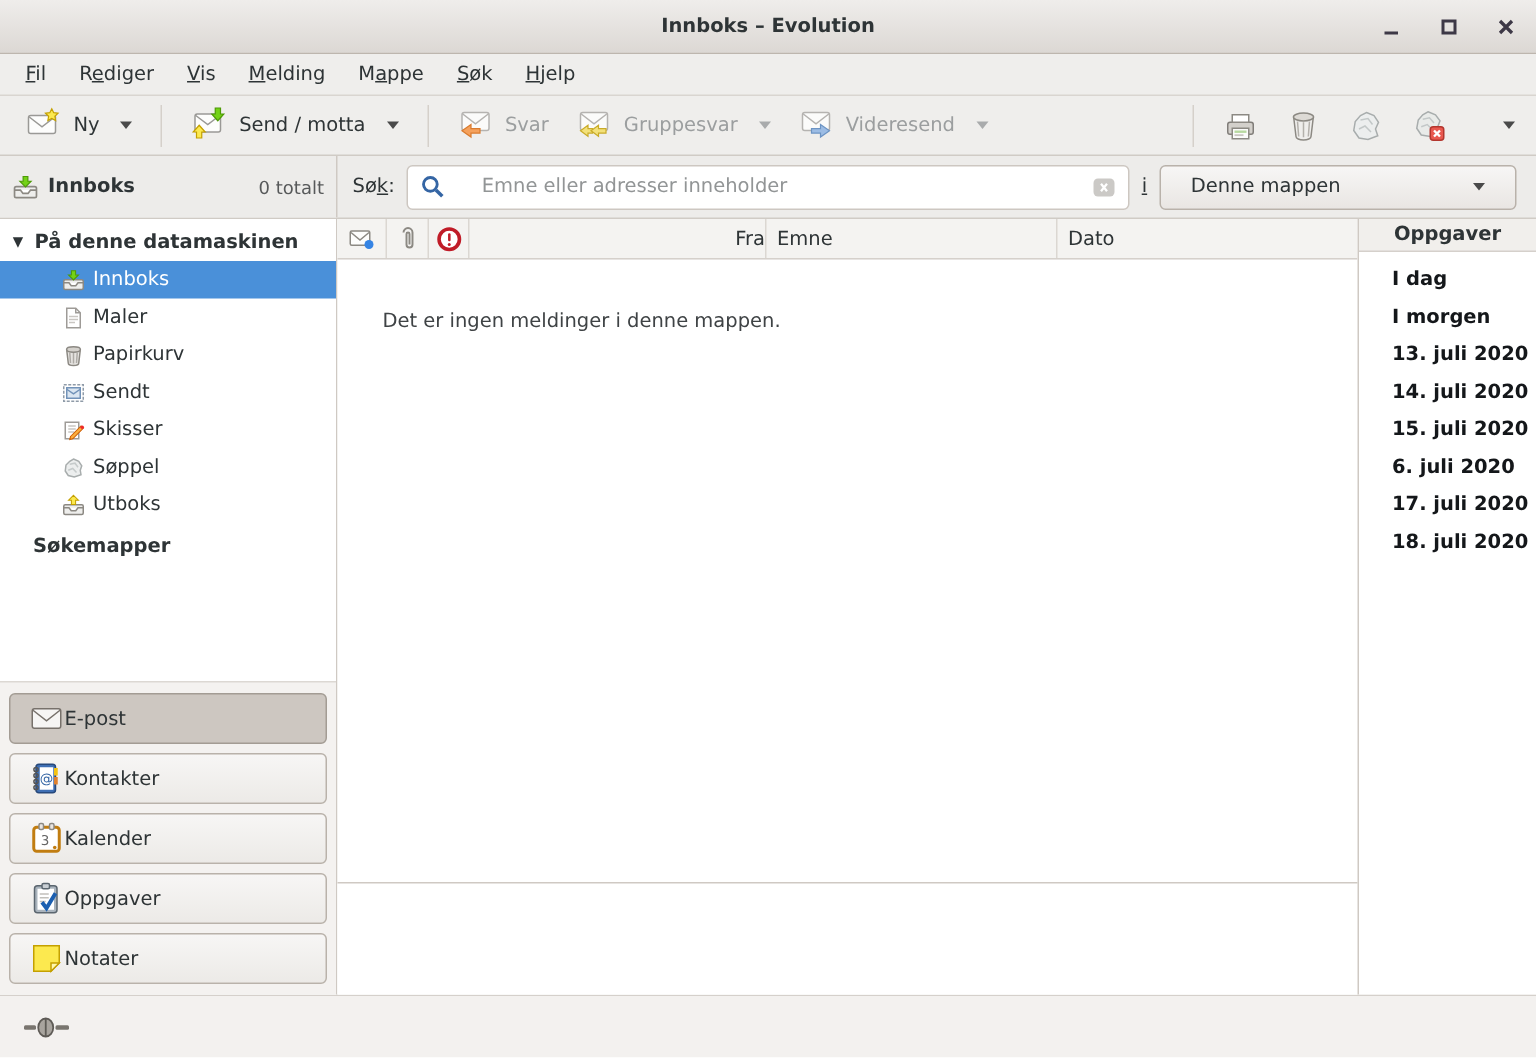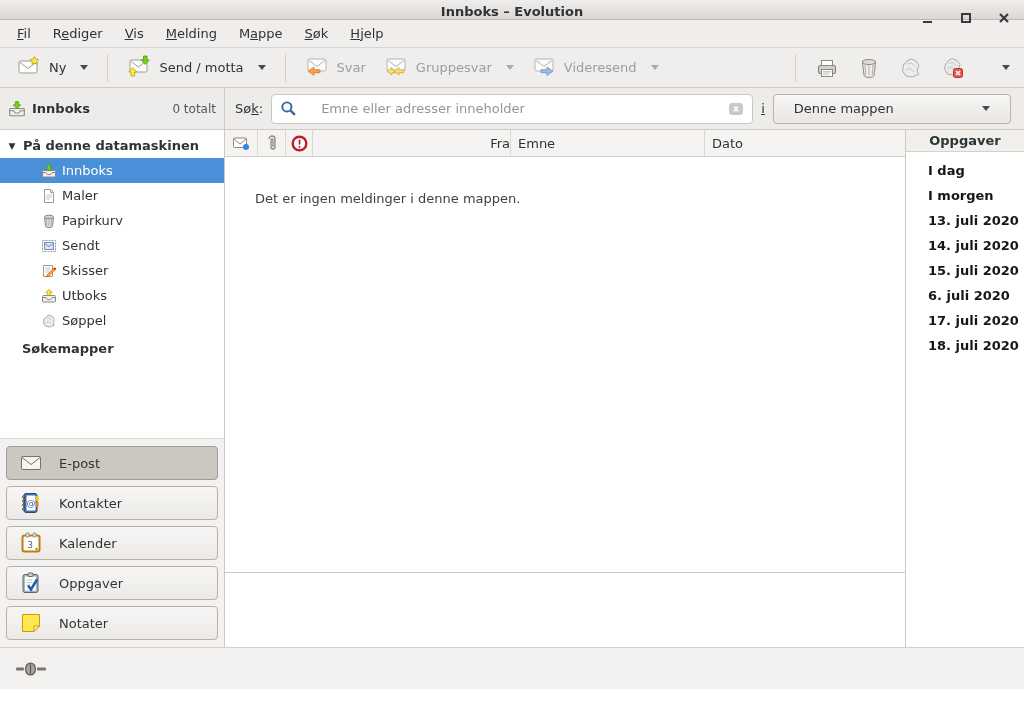--- a/index.html
+++ b/index.html
@@ -5,23 +5,23 @@
   * { margin:0; padding:0; box-sizing:border-box; }
   html,body { width:1024px; height:705px; overflow:hidden; }
   body {
     font-family:"DejaVu Sans","Liberation Sans",sans-serif;
     font-size:13px; color:#2e3436; background:#fff;
   }
   .window { position:relative; width:1024px; height:705px; background:#fff; }
 
   
   .titlebar {
-    height:20px; background:linear-gradient(#efedeb,#dcd8d4);
+    height:36px; background:linear-gradient(#efedeb,#dcd8d4);
     border-bottom:1px solid #bdb6ae;
-    display:flex; align-items:flex-end; justify-content:center; position:relative;
+    display:flex; align-items:center; justify-content:center; position:relative;
   }
   .titlebar .title { font-weight:bold; color:#2e3436; }
   .win-controls { position:absolute; right:8px; top:0; height:36px; display:flex; align-items:center; gap:14px; }
   .win-btn { width:24px; height:24px; display:flex; align-items:center; justify-content:center; cursor:default; }
 
   
   .menubar {
     height:28px; background:#efeeec; border-bottom:1px solid #d9d5d0;
     display:flex; align-items:center; padding-left:6px;
   }
@@ -79,21 +79,21 @@
   .tree-row .expander { width:12px; height:12px; display:flex; align-items:center; justify-content:center; font-size:9px; color:#2e3436; }
   .tree-row.child { padding-left:40px; }
   .tree-row.selected { background:#4a90d9; color:#fff; }
   .tree-row.section { font-weight:bold; padding-left:22px; margin-top:3px; }
   .tree-ico { width:17px; height:17px; display:flex; align-items:center; justify-content:center; flex:none; }
 
   .switcher { flex:1; background:#f4f2f0; border-top:1px solid #dcd8d3; padding:7px 6px; display:flex; flex-direction:column; gap:6px; }
   .sw-btn {
     height:34px; border:1px solid #b9b2aa; border-radius:4px;
     background:linear-gradient(#f7f6f5,#eceae7);
-    display:flex; align-items:center; gap:16px; padding:0 12px; color:#2e3436;
+    display:flex; align-items:center; padding:0 12px; color:#2e3436;
   }
   .sw-btn.active { background:#cdc7c1; border-color:#a39c94; }
   .sw-ico { width:24px; height:24px; display:flex; align-items:center; justify-content:center; flex:none; }
 
   
   .main { flex:1; display:flex; flex-direction:column; background:#fff; min-width:0; }
   .list-header { height:27px; display:flex; background:#f4f3f1; border-bottom:1px solid #d5d0cb; flex:none; }
   .lh-cell { border-right:1px solid #dbd7d2; display:flex; align-items:center; padding-left:7px; }
   .lh-cell.ic { justify-content:center; padding-left:0; }
   .lh-c1 { width:33px; } .lh-c2 { width:28px; } .lh-c3 { width:27px; }
@@ -333,35 +333,35 @@
               <path d="M4.5 5 h5 M4.5 7 h5 M4.5 9 h4" stroke="#c9c6c2"></path>
               <path d="M6 12 L13 5 L14.5 6.5 L7.5 13.5 L5.5 14z" fill="#fcaf3e" stroke="#ce5c00" stroke-width=".7"></path>
               <circle cx="13.8" cy="5.8" r="1.2" fill="#ef2929"></circle>
             </svg>
           </span>
           <span>Skisser</span>
         </div>
         <div class="tree-row child">
           <span class="tree-ico">
             <svg width="16" height="16" viewBox="0 0 16 16">
+              <path d="M8 2 L11.5 3.5 L13.5 6.5 L12.5 9.5 L13 12.5 L8.5 14 L4.5 13 L2.5 10 L3 6 L5.5 3.5z" fill="#eceeee" stroke="#a8adad"></path>
+              <path d="M5.5 5.5 L9 4.8 L11 7.5 M4.5 9.5 L7.5 8.3 L10 11" fill="none" stroke="#c6cbcb"></path>
+            </svg>
+          </span>
+          <span>Søppel</span>
+        </div>
+        <div class="tree-row child">
+          <span class="tree-ico">
+            <svg width="16" height="16" viewBox="0 0 16 16">
               <rect x="1.5" y="7.5" width="13" height="6.5" rx="1" fill="#eeeeec" stroke="#8c8983"></rect>
               <path d="M1.5 9.5 h3.5 l1.5 2 h3 l1.5 -2 h3.5" fill="#fff" stroke="#8c8983"></path>
               <path d="M8 1.2 L11.3 4.5 h-1.9 v2.8 H6.6 V4.5 H4.7z" fill="#fce94f" stroke="#c4a000" stroke-width=".7"></path>
             </svg>
           </span>
           <span>Utboks</span>
-        </div>
-        <div class="tree-row child">
-          <span class="tree-ico">
-            <svg width="16" height="16" viewBox="0 0 16 16">
-              <path d="M8 2 L11.5 3.5 L13.5 6.5 L12.5 9.5 L13 12.5 L8.5 14 L4.5 13 L2.5 10 L3 6 L5.5 3.5z" fill="#eceeee" stroke="#a8adad"></path>
-              <path d="M5.5 5.5 L9 4.8 L11 7.5 M4.5 9.5 L7.5 8.3 L10 11" fill="none" stroke="#c6cbcb"></path>
-            </svg>
-          </span>
-          <span>Søppel</span>
         </div>
         <div class="tree-row section">
           <span>Søkemapper</span>
         </div>
       </div>
       <div class="switcher">
         <div class="sw-btn active">
           <span class="sw-ico">
             <svg width="24" height="24" viewBox="0 0 24 24">
               <rect x="2.5" y="5.5" width="19" height="13" rx="1.5" fill="#f6f5f4" stroke="#77716b"></rect>

